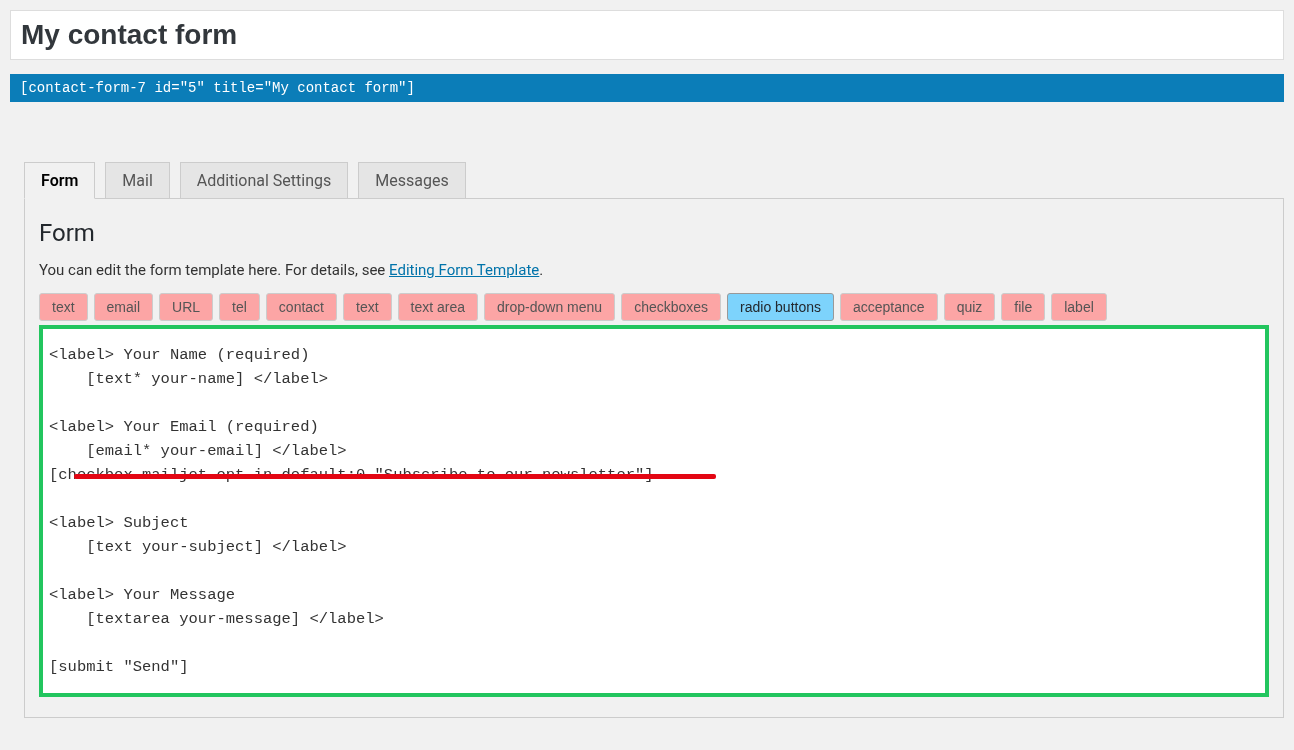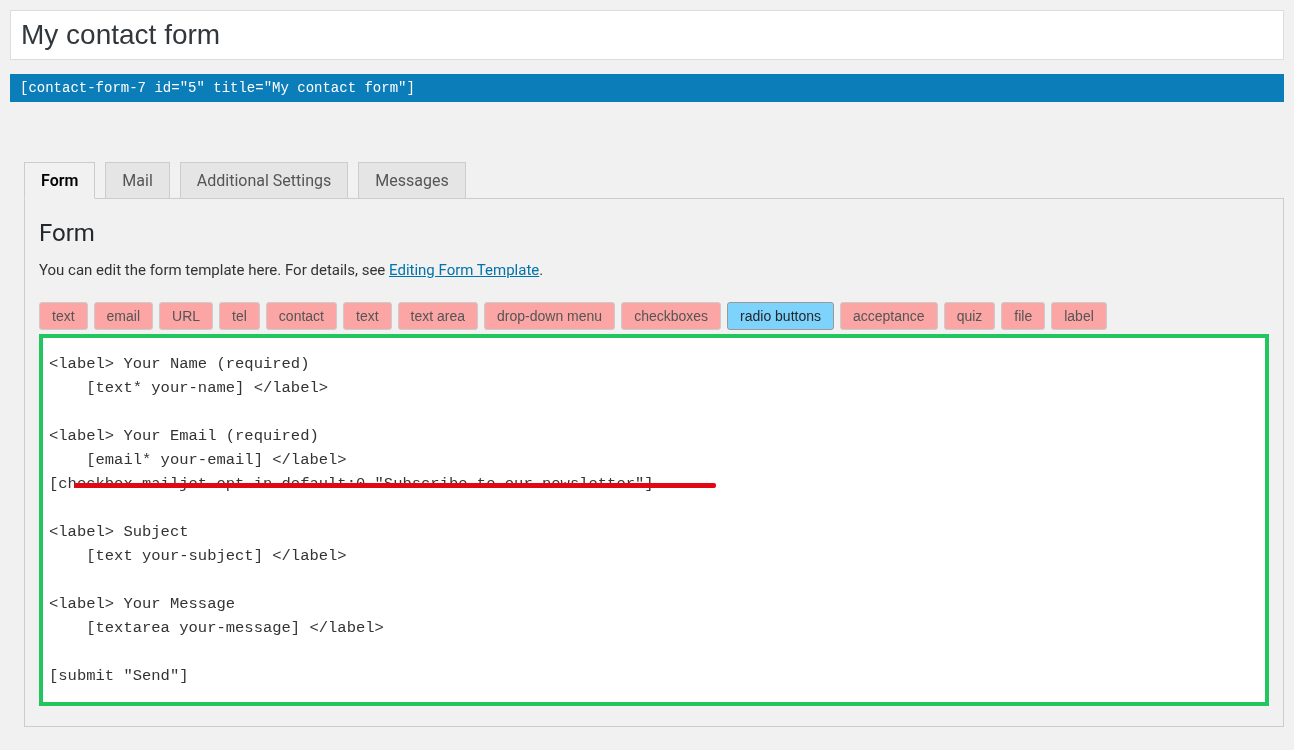--- a/index.html
+++ b/index.html
@@ -15,21 +15,21 @@
     .title-input-wrap {
       padding: 10px 10px 0 10px;
     }
     .title-input {
       width: 100%;
       font-size: 28px;
       padding: 6px 10px;
       border: 1px solid #ddd;
       background: #fff;
       color: #32373c;
-      font-weight: 400;
+      font-weight: 700;
       outline: none;
       line-height: 1.3;
     }
     .shortcode-section {
       padding: 14px 10px 0 10px;
     }
     .shortcode-hint {
       font-style: italic;
       color: #444;
       font-size: 15px;
@@ -75,21 +75,21 @@
     }
     .panel-title {
       font-size: 24px;
       font-weight: 400;
       color: #23282d;
       margin-bottom: 14px;
     }
     .panel-desc {
       font-size: 15px;
       color: #333;
-      margin-bottom: 23px;
+      margin-bottom: 14px;
     }
     .panel-desc a {
       color: #0073aa;
       text-decoration: underline;
     }
     .tag-buttons {
       display: flex;
       flex-wrap: wrap;
       gap: 6px;
       margin-bottom: 4px;

